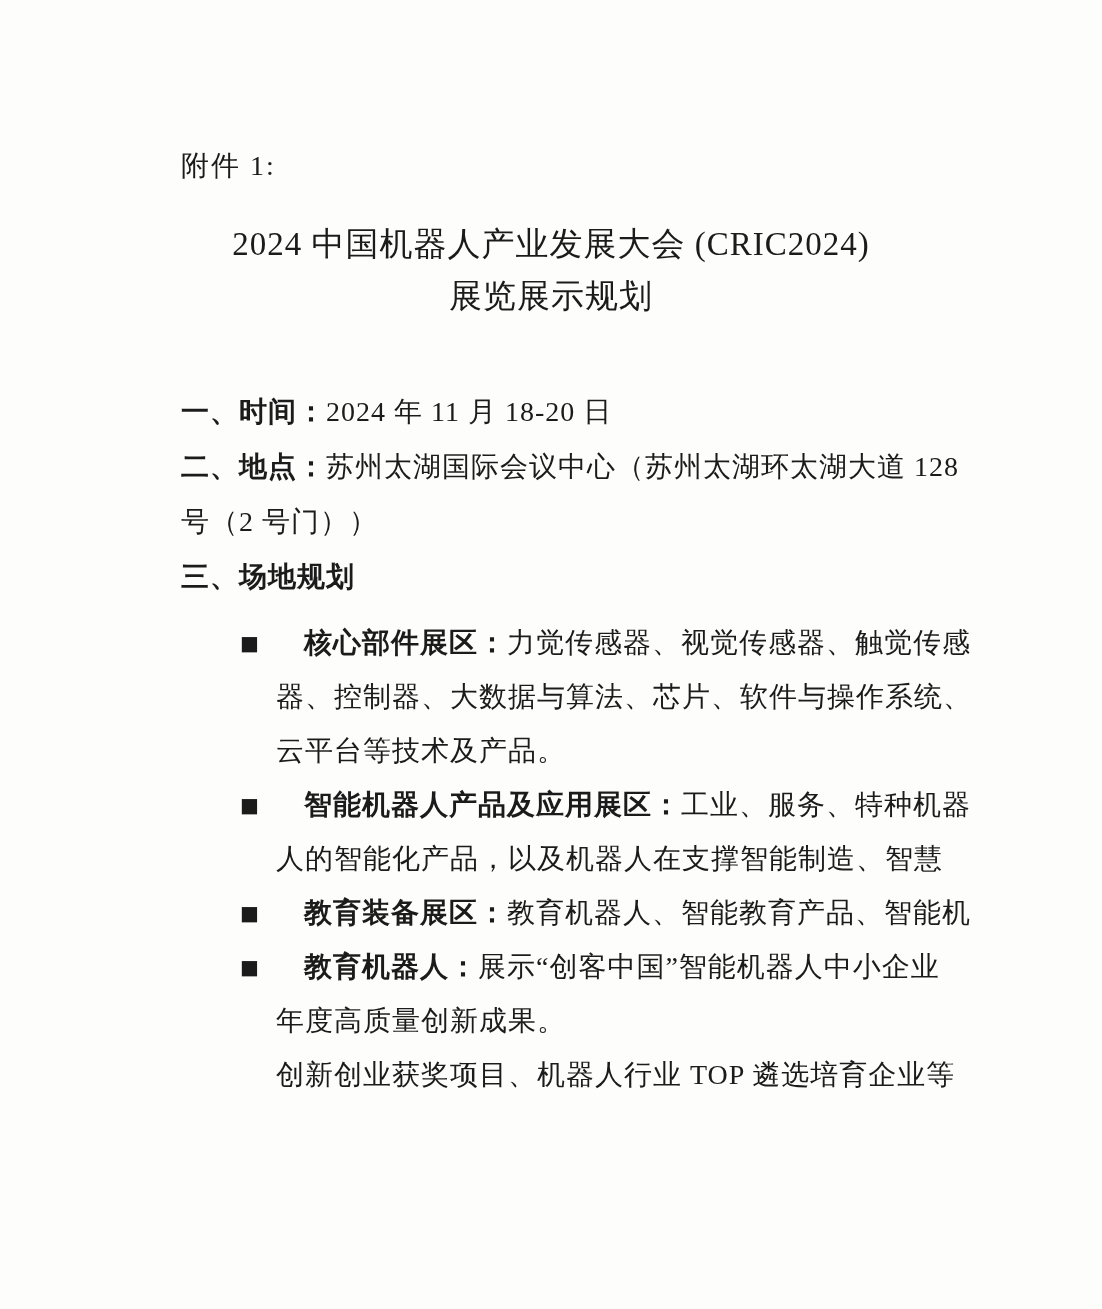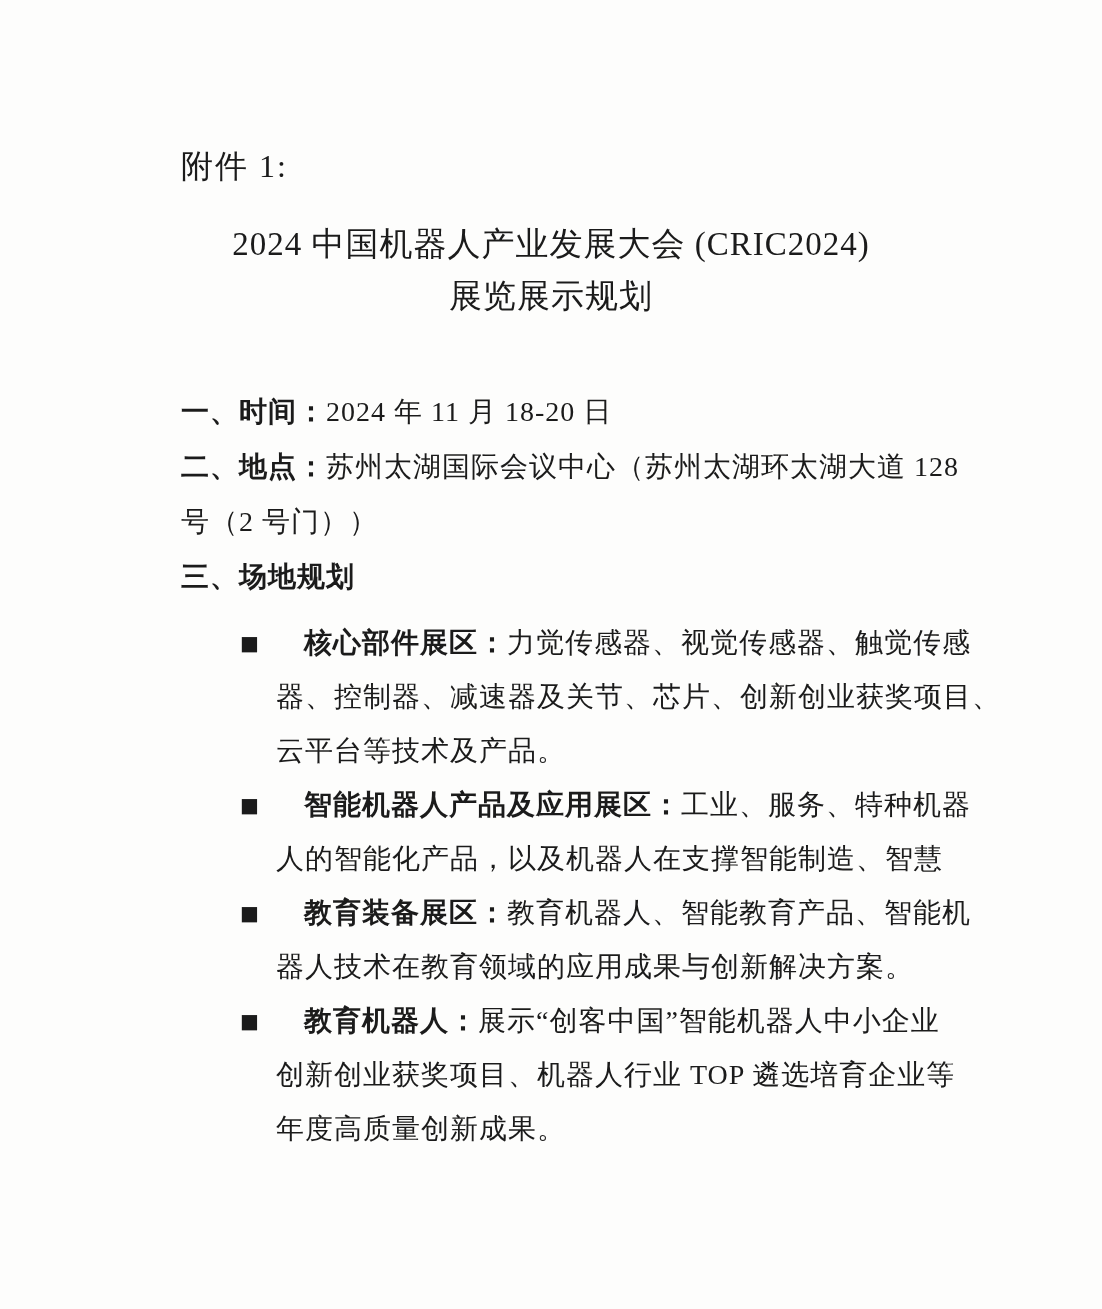--- a/index.html
+++ b/index.html
@@ -13,21 +13,21 @@
     height: 1309px;
     margin: 0 auto;
     background: #fdfdfc;
     color: #1b1b1b;
     font-family: "Liberation Serif", "DejaVu Serif", serif;
     overflow: hidden;
     box-sizing: border-box;
   }
   .attachment {
     margin: 150px 0 0 181px;
-    font-size: 32px;
+    font-size: 28px;
     line-height: 32px;
     letter-spacing: 2px;
   }
   .title-block {
     margin-top: 36px;
     text-align: center;
     font-weight: normal;
     font-size: 33px;
     line-height: 52px;
     letter-spacing: 1px;
@@ -88,41 +88,40 @@
         <div class="num-line"><span class="num-label">一、时间：</span><span>2024 年 11 月 18-20 日</span></div>
         <div class="num-line"><span class="num-label">二、地点：</span><span>苏州太湖国际会议中心（苏州太湖环太湖大道 128</span></div>
         <div class="num-line">号（2 号门））</div>
         <div class="num-line"><span class="num-label">三、场地规划</span></div>
       </div>
     <div class="bullet-list" id="bullet-list">
         <div class="bullet-item">
           <span class="bullet-marker">■</span>
           <div class="bullet-text">
             <div class="bullet-line"><span class="bullet-label">核心部件展区：</span><span>力觉传感器、视觉传感器、触觉传感</span></div>
-            <div class="bullet-line">器、控制器、减速器及关节、芯片、创新创业获奖项目、</div>
+            <div class="bullet-line">器、控制器、大数据与算法、芯片、软件与操作系统、</div>
             <div class="bullet-line">云平台等技术及产品。</div>
           </div>
         </div>
         <div class="bullet-item">
           <span class="bullet-marker">■</span>
           <div class="bullet-text">
             <div class="bullet-line"><span class="bullet-label">智能机器人产品及应用展区：</span><span>工业、服务、特种机器</span></div>
             <div class="bullet-line">人的智能化产品，以及机器人在支撑智能制造、智慧</div>
           </div>
         </div>
         <div class="bullet-item">
           <span class="bullet-marker">■</span>
           <div class="bullet-text">
             <div class="bullet-line"><span class="bullet-label">教育装备展区：</span><span>教育机器人、智能教育产品、智能机</span></div>
-            <div class="bullet-line">器人技术在教育领域的应用成果与创新解决方案。</div>
           </div>
         </div>
         <div class="bullet-item">
           <span class="bullet-marker">■</span>
           <div class="bullet-text">
             <div class="bullet-line"><span class="bullet-label">教育机器人：</span><span>展示“创客中国”智能机器人中小企业</span></div>
+            <div class="bullet-line">年度高质量创新成果。</div>
             <div class="bullet-line">创新创业获奖项目、机器人行业 TOP 遴选培育企业等</div>
-            <div class="bullet-line">年度高质量创新成果。</div>
           </div>
         </div>
       </div>
   </div>
 </div>
 
 </body></html>

